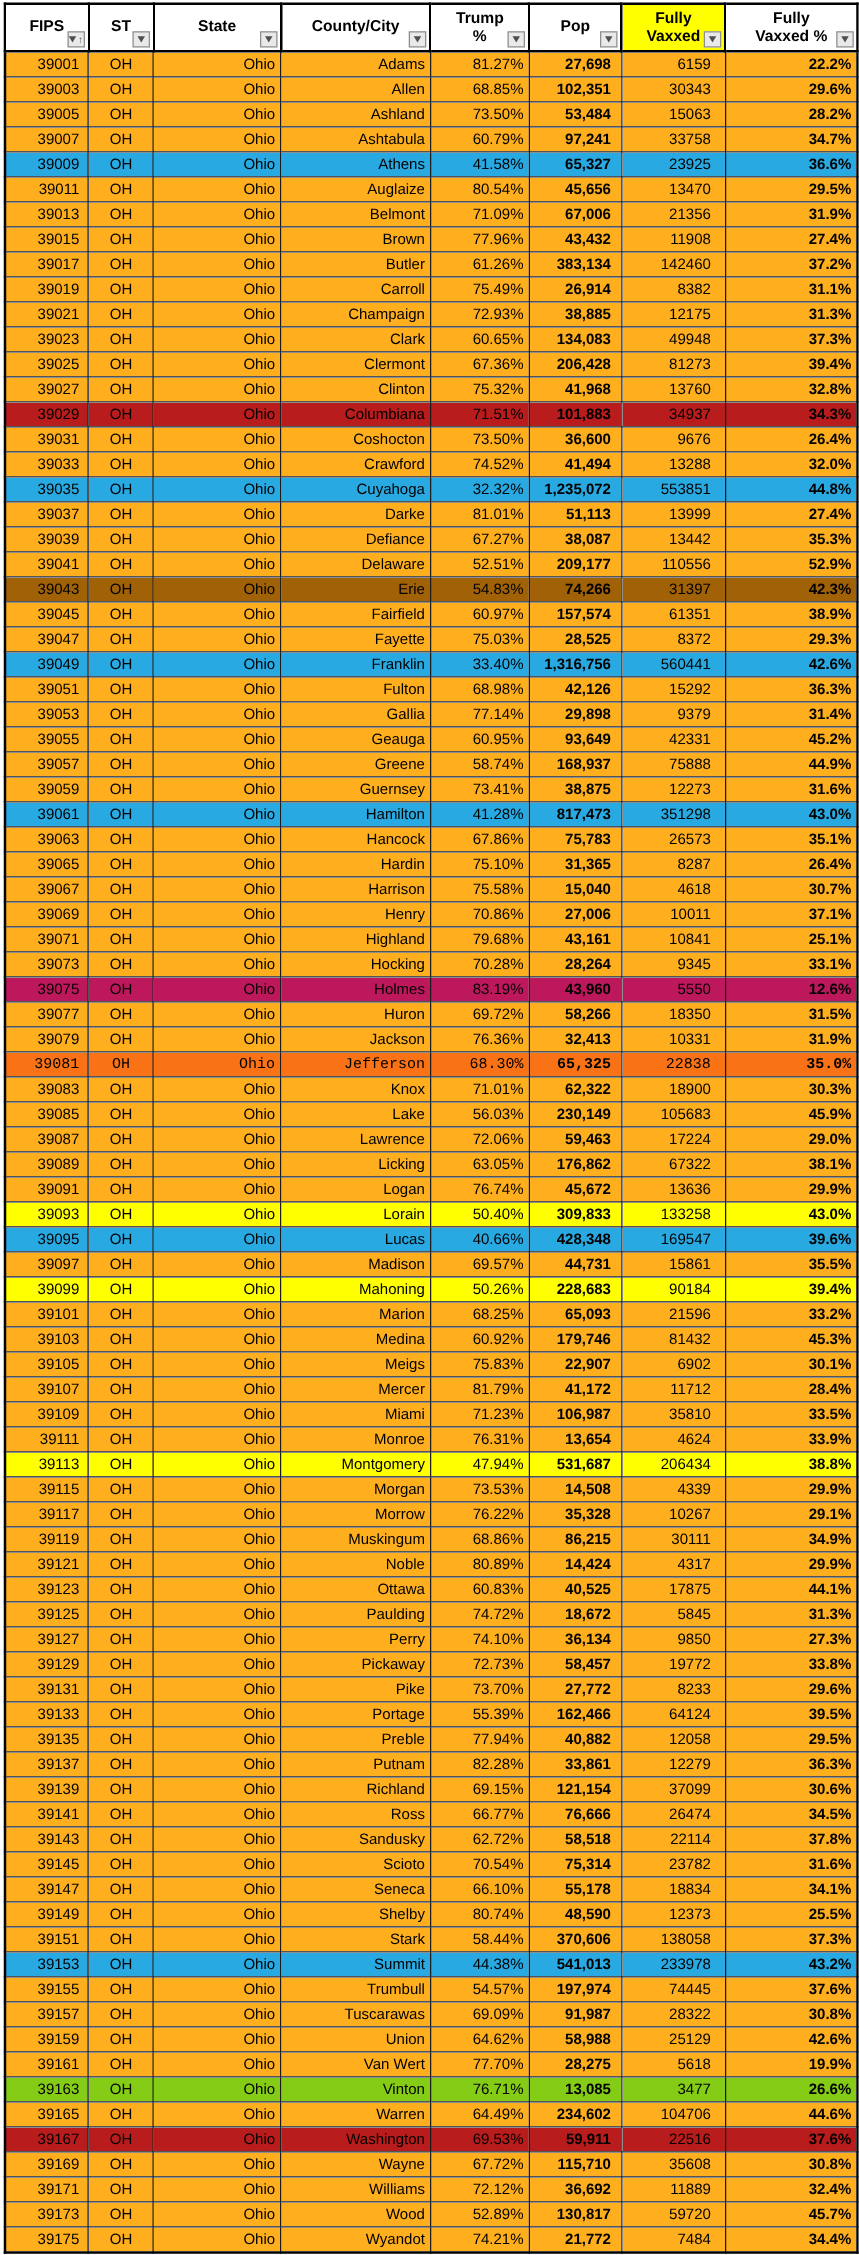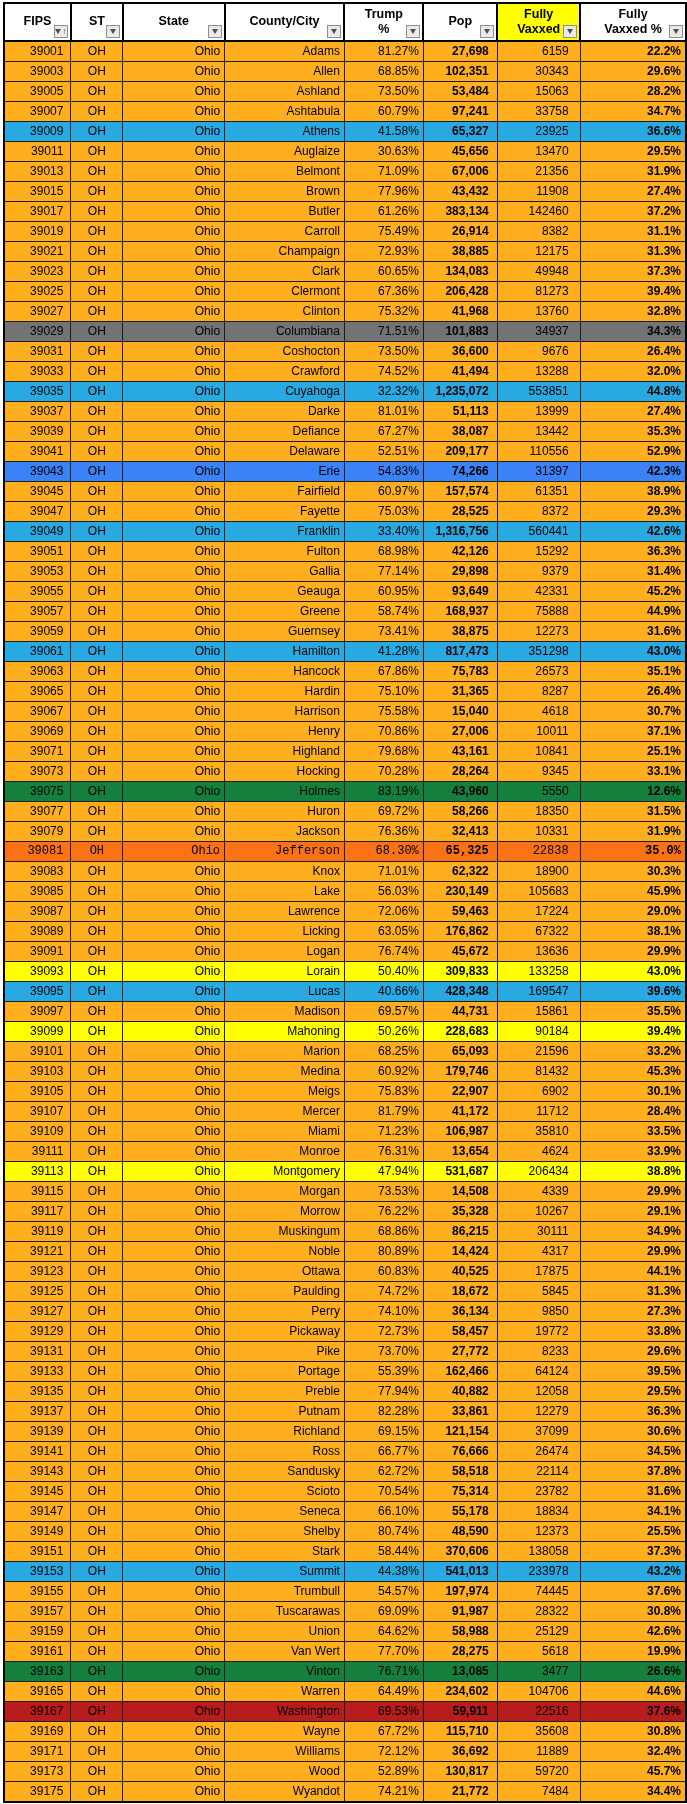--- a/index.html
+++ b/index.html
@@ -146,21 +146,21 @@
           <td class="c-trump">41.58%</td>
           <td class="c-pop">65,327</td>
           <td class="c-vax">23925</td>
           <td class="c-vaxpct">36.6%</td>
         </tr>
         <tr style="background: rgb(255, 175, 30);">
           <td class="c-fips">39011</td>
           <td class="c-st">OH</td>
           <td class="c-state">Ohio</td>
           <td class="c-county">Auglaize</td>
-          <td class="c-trump">30.63%</td>
+          <td class="c-trump">80.54%</td>
           <td class="c-pop">45,656</td>
           <td class="c-vax">13470</td>
           <td class="c-vaxpct">29.5%</td>
         </tr>
         <tr style="background: rgb(255, 175, 30);">
           <td class="c-fips">39013</td>
           <td class="c-st">OH</td>
           <td class="c-state">Ohio</td>
           <td class="c-county">Belmont</td>
           <td class="c-trump">71.09%</td>
@@ -231,21 +231,21 @@
         <tr style="background: rgb(255, 175, 30);">
           <td class="c-fips">39027</td>
           <td class="c-st">OH</td>
           <td class="c-state">Ohio</td>
           <td class="c-county">Clinton</td>
           <td class="c-trump">75.32%</td>
           <td class="c-pop">41,968</td>
           <td class="c-vax">13760</td>
           <td class="c-vaxpct">32.8%</td>
         </tr>
-        <tr style="background: #737373;">
+        <tr style="background: #b91c1c;">
           <td class="c-fips">39029</td>
           <td class="c-st">OH</td>
           <td class="c-state">Ohio</td>
           <td class="c-county">Columbiana</td>
           <td class="c-trump">71.51%</td>
           <td class="c-pop">101,883</td>
           <td class="c-vax">34937</td>
           <td class="c-vaxpct">34.3%</td>
         </tr>
         <tr style="background: rgb(255, 175, 30);">
@@ -301,21 +301,21 @@
         <tr style="background: rgb(255, 175, 30);">
           <td class="c-fips">39041</td>
           <td class="c-st">OH</td>
           <td class="c-state">Ohio</td>
           <td class="c-county">Delaware</td>
           <td class="c-trump">52.51%</td>
           <td class="c-pop">209,177</td>
           <td class="c-vax">110556</td>
           <td class="c-vaxpct">52.9%</td>
         </tr>
-        <tr style="background: #3b82f6;">
+        <tr style="background: #a16207;">
           <td class="c-fips">39043</td>
           <td class="c-st">OH</td>
           <td class="c-state">Ohio</td>
           <td class="c-county">Erie</td>
           <td class="c-trump">54.83%</td>
           <td class="c-pop">74,266</td>
           <td class="c-vax">31397</td>
           <td class="c-vaxpct">42.3%</td>
         </tr>
         <tr style="background: rgb(255, 175, 30);">
@@ -461,21 +461,21 @@
         <tr style="background: rgb(255, 175, 30);">
           <td class="c-fips">39073</td>
           <td class="c-st">OH</td>
           <td class="c-state">Ohio</td>
           <td class="c-county">Hocking</td>
           <td class="c-trump">70.28%</td>
           <td class="c-pop">28,264</td>
           <td class="c-vax">9345</td>
           <td class="c-vaxpct">33.1%</td>
         </tr>
-        <tr style="background: #15803d;">
+        <tr style="background: #be185d;">
           <td class="c-fips">39075</td>
           <td class="c-st">OH</td>
           <td class="c-state">Ohio</td>
           <td class="c-county">Holmes</td>
           <td class="c-trump">83.19%</td>
           <td class="c-pop">43,960</td>
           <td class="c-vax">5550</td>
           <td class="c-vaxpct">12.6%</td>
         </tr>
         <tr style="background: rgb(255, 175, 30);">
@@ -901,21 +901,21 @@
         <tr style="background: rgb(255, 175, 30);">
           <td class="c-fips">39161</td>
           <td class="c-st">OH</td>
           <td class="c-state">Ohio</td>
           <td class="c-county">Van Wert</td>
           <td class="c-trump">77.70%</td>
           <td class="c-pop">28,275</td>
           <td class="c-vax">5618</td>
           <td class="c-vaxpct">19.9%</td>
         </tr>
-        <tr style="background: #15803d;">
+        <tr style="background: #84cc16;">
           <td class="c-fips">39163</td>
           <td class="c-st">OH</td>
           <td class="c-state">Ohio</td>
           <td class="c-county">Vinton</td>
           <td class="c-trump">76.71%</td>
           <td class="c-pop">13,085</td>
           <td class="c-vax">3477</td>
           <td class="c-vaxpct">26.6%</td>
         </tr>
         <tr style="background: rgb(255, 175, 30);">

